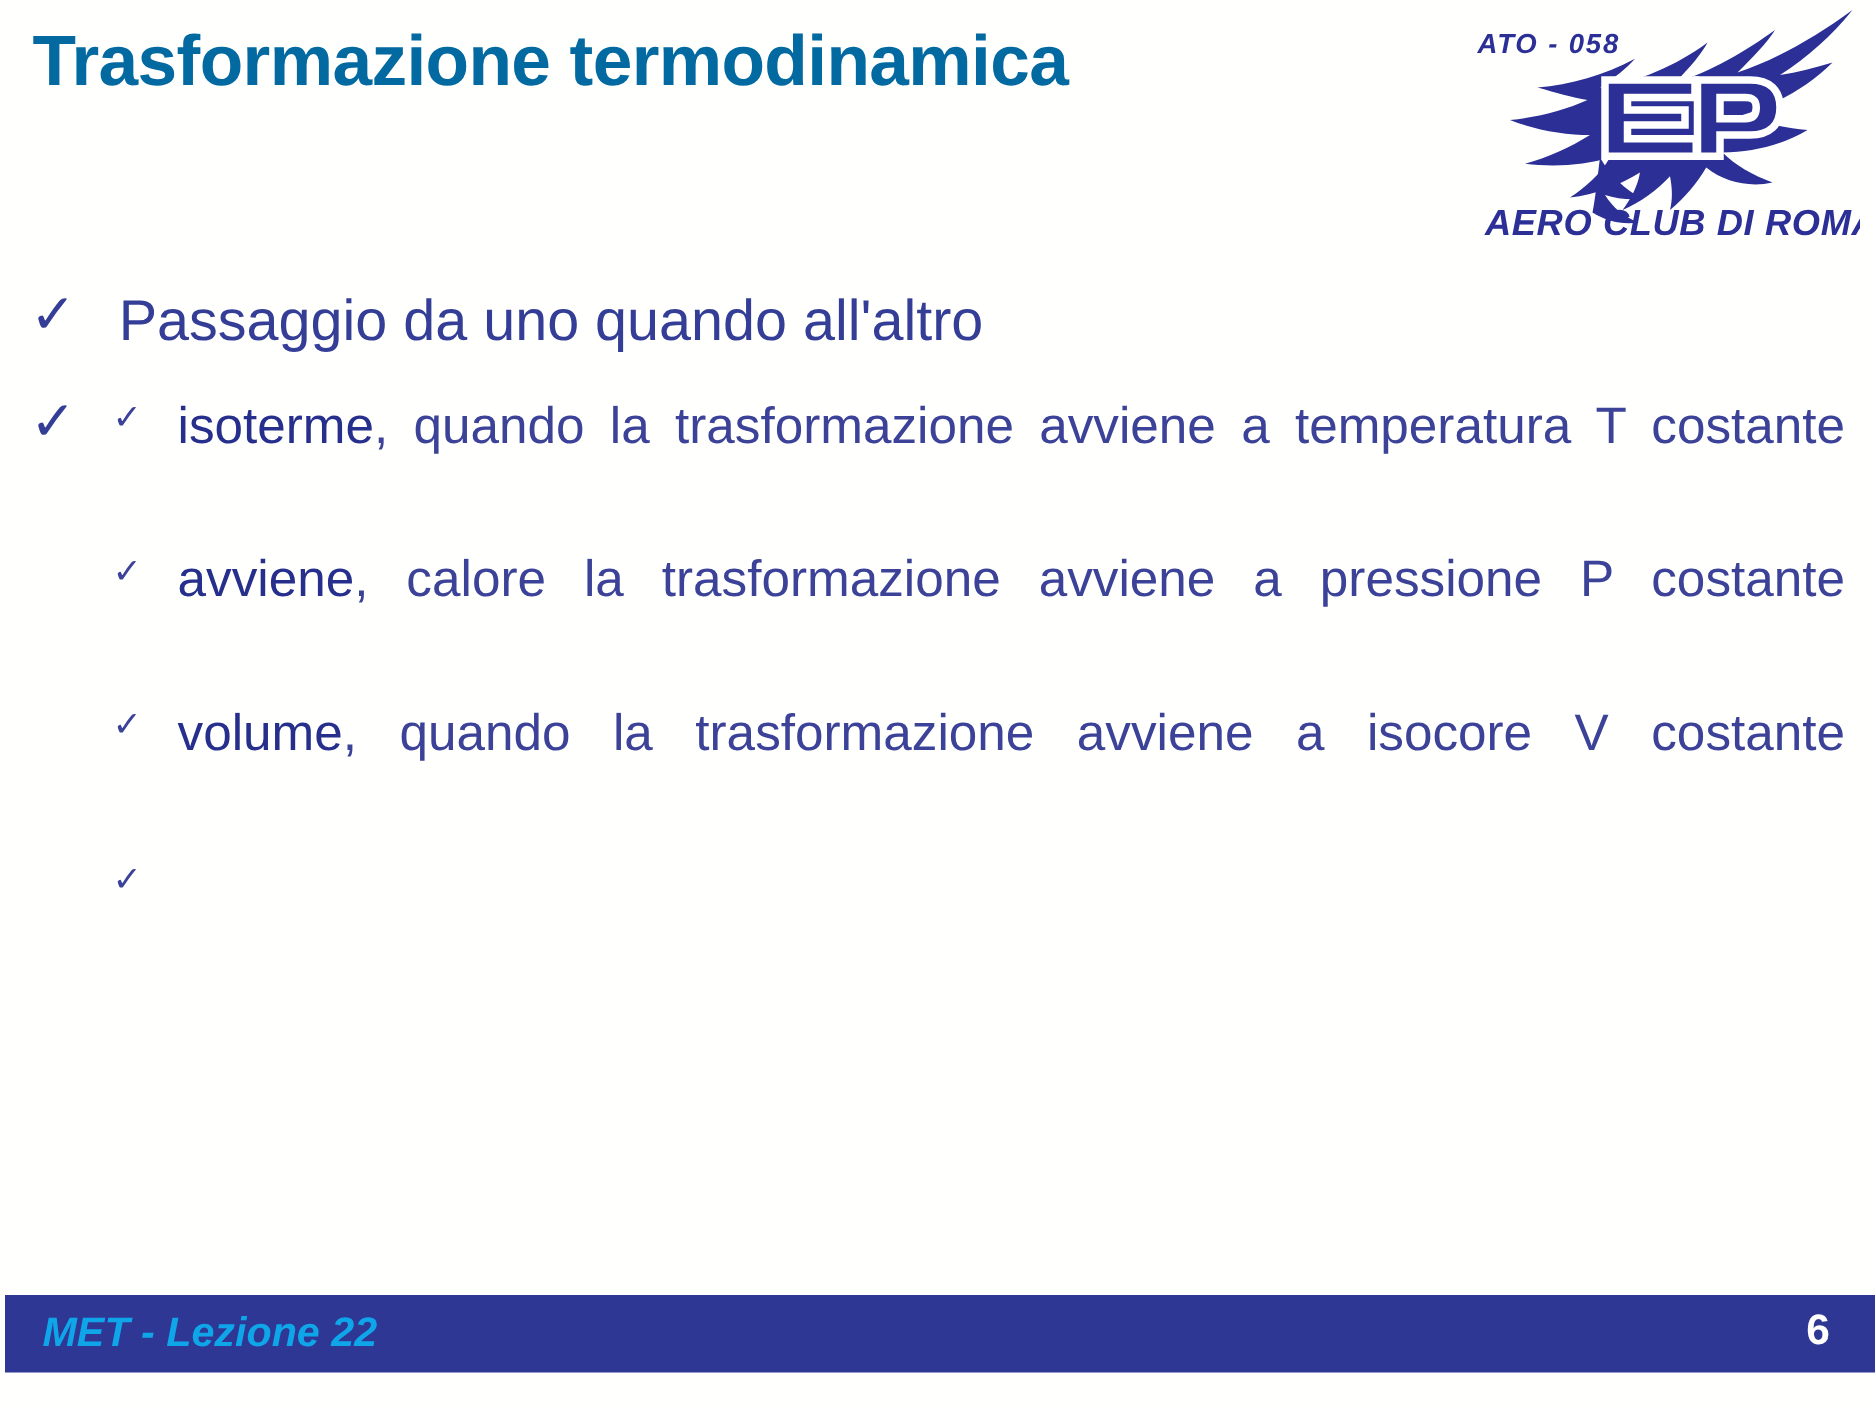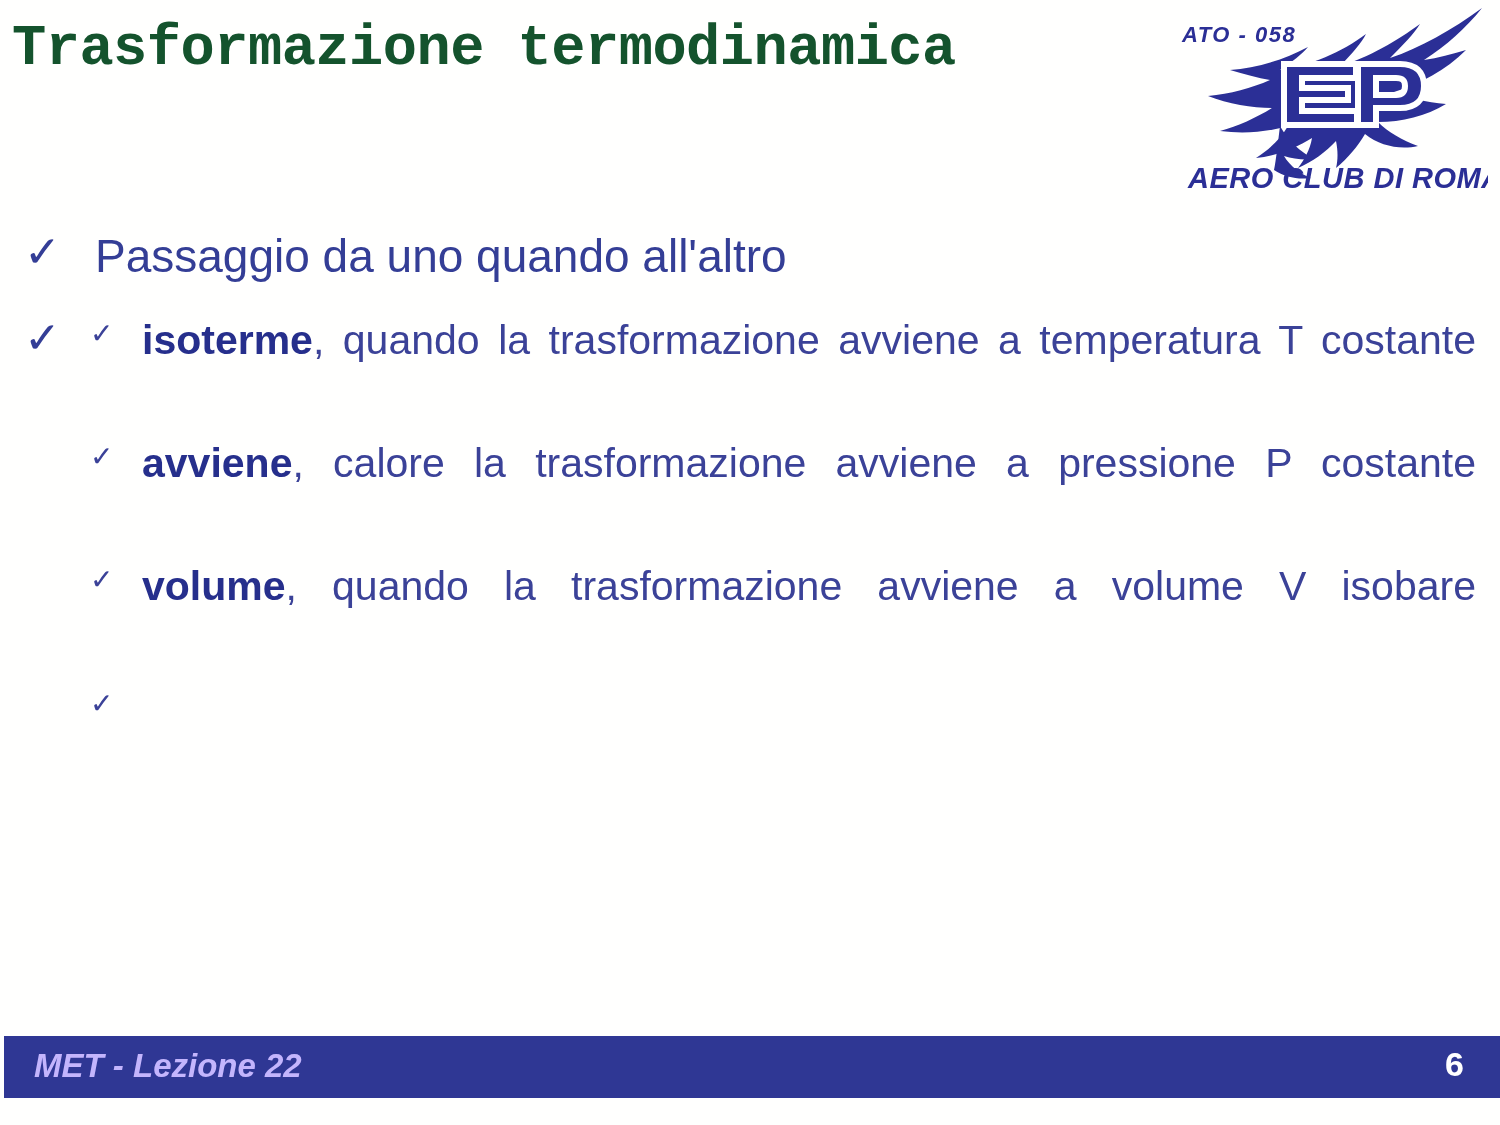--- a/index.html
+++ b/index.html
@@ -12,30 +12,29 @@
     width: 1500px;
     height: 1125px;
     background: #fffffe;
     overflow: hidden;
     font-family: "Liberation Sans", sans-serif;
   }
 
   
   .title {
     position: absolute;
-    left: 12px;
+    left: 26px;
     top: 18px;
     width: 1060px;
     font-size: 57px;
     font-weight: bold;
-    color: #14532d;
+    color: #0369a1;
     letter-spacing: -0.5px;
     line-height: 1.1;
     white-space: nowrap;
-    font-family: Liberation Mono, monospace;
   }
 
   
   .logo {
     position: absolute;
     left: 1152px;
     top: 0;
     width: 336px;
     height: 200px;
   }
@@ -78,21 +77,21 @@
   }
   .l2.first { margin-top: 14px; }
   .l2 .mark {
     position: absolute;
     left: 90px;
     top: 2px;
     font-size: 28px;
     color: #3b4298;
     line-height: 1.31;
   }
-  .l2 b { font-weight: bold; color: #262f8c; }
+  .l2 b { font-weight: normal; color: #262f8c; }
   .l2 .txt { display: block; }
   .l2 .txt::after {
     content: "";
     display: inline-block;
     width: 100%;
   }
 
   
   .footer {
     position: absolute;
@@ -102,21 +101,21 @@
     height: 62px;
     background: #2f3794;
   }
   .footer .left {
     position: absolute;
     left: 30px;
     top: 11px;
     font-size: 33px;
     font-weight: bold;
     font-style: italic;
-    color: #c4b5fd;
+    color: #0ea5e9;
     white-space: nowrap;
   }
   .footer .right {
     position: absolute;
     right: 36px;
     top: 9px;
     font-size: 34px;
     font-weight: bold;
     color: #ffffff;
   }
@@ -180,21 +179,21 @@
       <span class="txt"><b>isoterme</b><span>, quando la trasformazione avviene a temperatura T costante</span></span>
     </div>
 
     <div class="l2">
       <span class="mark">✓</span>
       <span class="txt"><b>avviene</b><span>, calore la trasformazione avviene a pressione P costante</span></span>
     </div>
 
     <div class="l2">
       <span class="mark">✓</span>
-      <span class="txt"><b>volume</b><span>, quando la trasformazione avviene a volume V isobare</span></span>
+      <span class="txt"><b>volume</b><span>, quando la trasformazione avviene a isocore V costante</span></span>
     </div>
 
     <div class="l2">
       <span class="mark">✓</span>
     </div>
 
   </div>
 
   <div class="footer">
     <span class="left">MET - Lezione 22</span>

